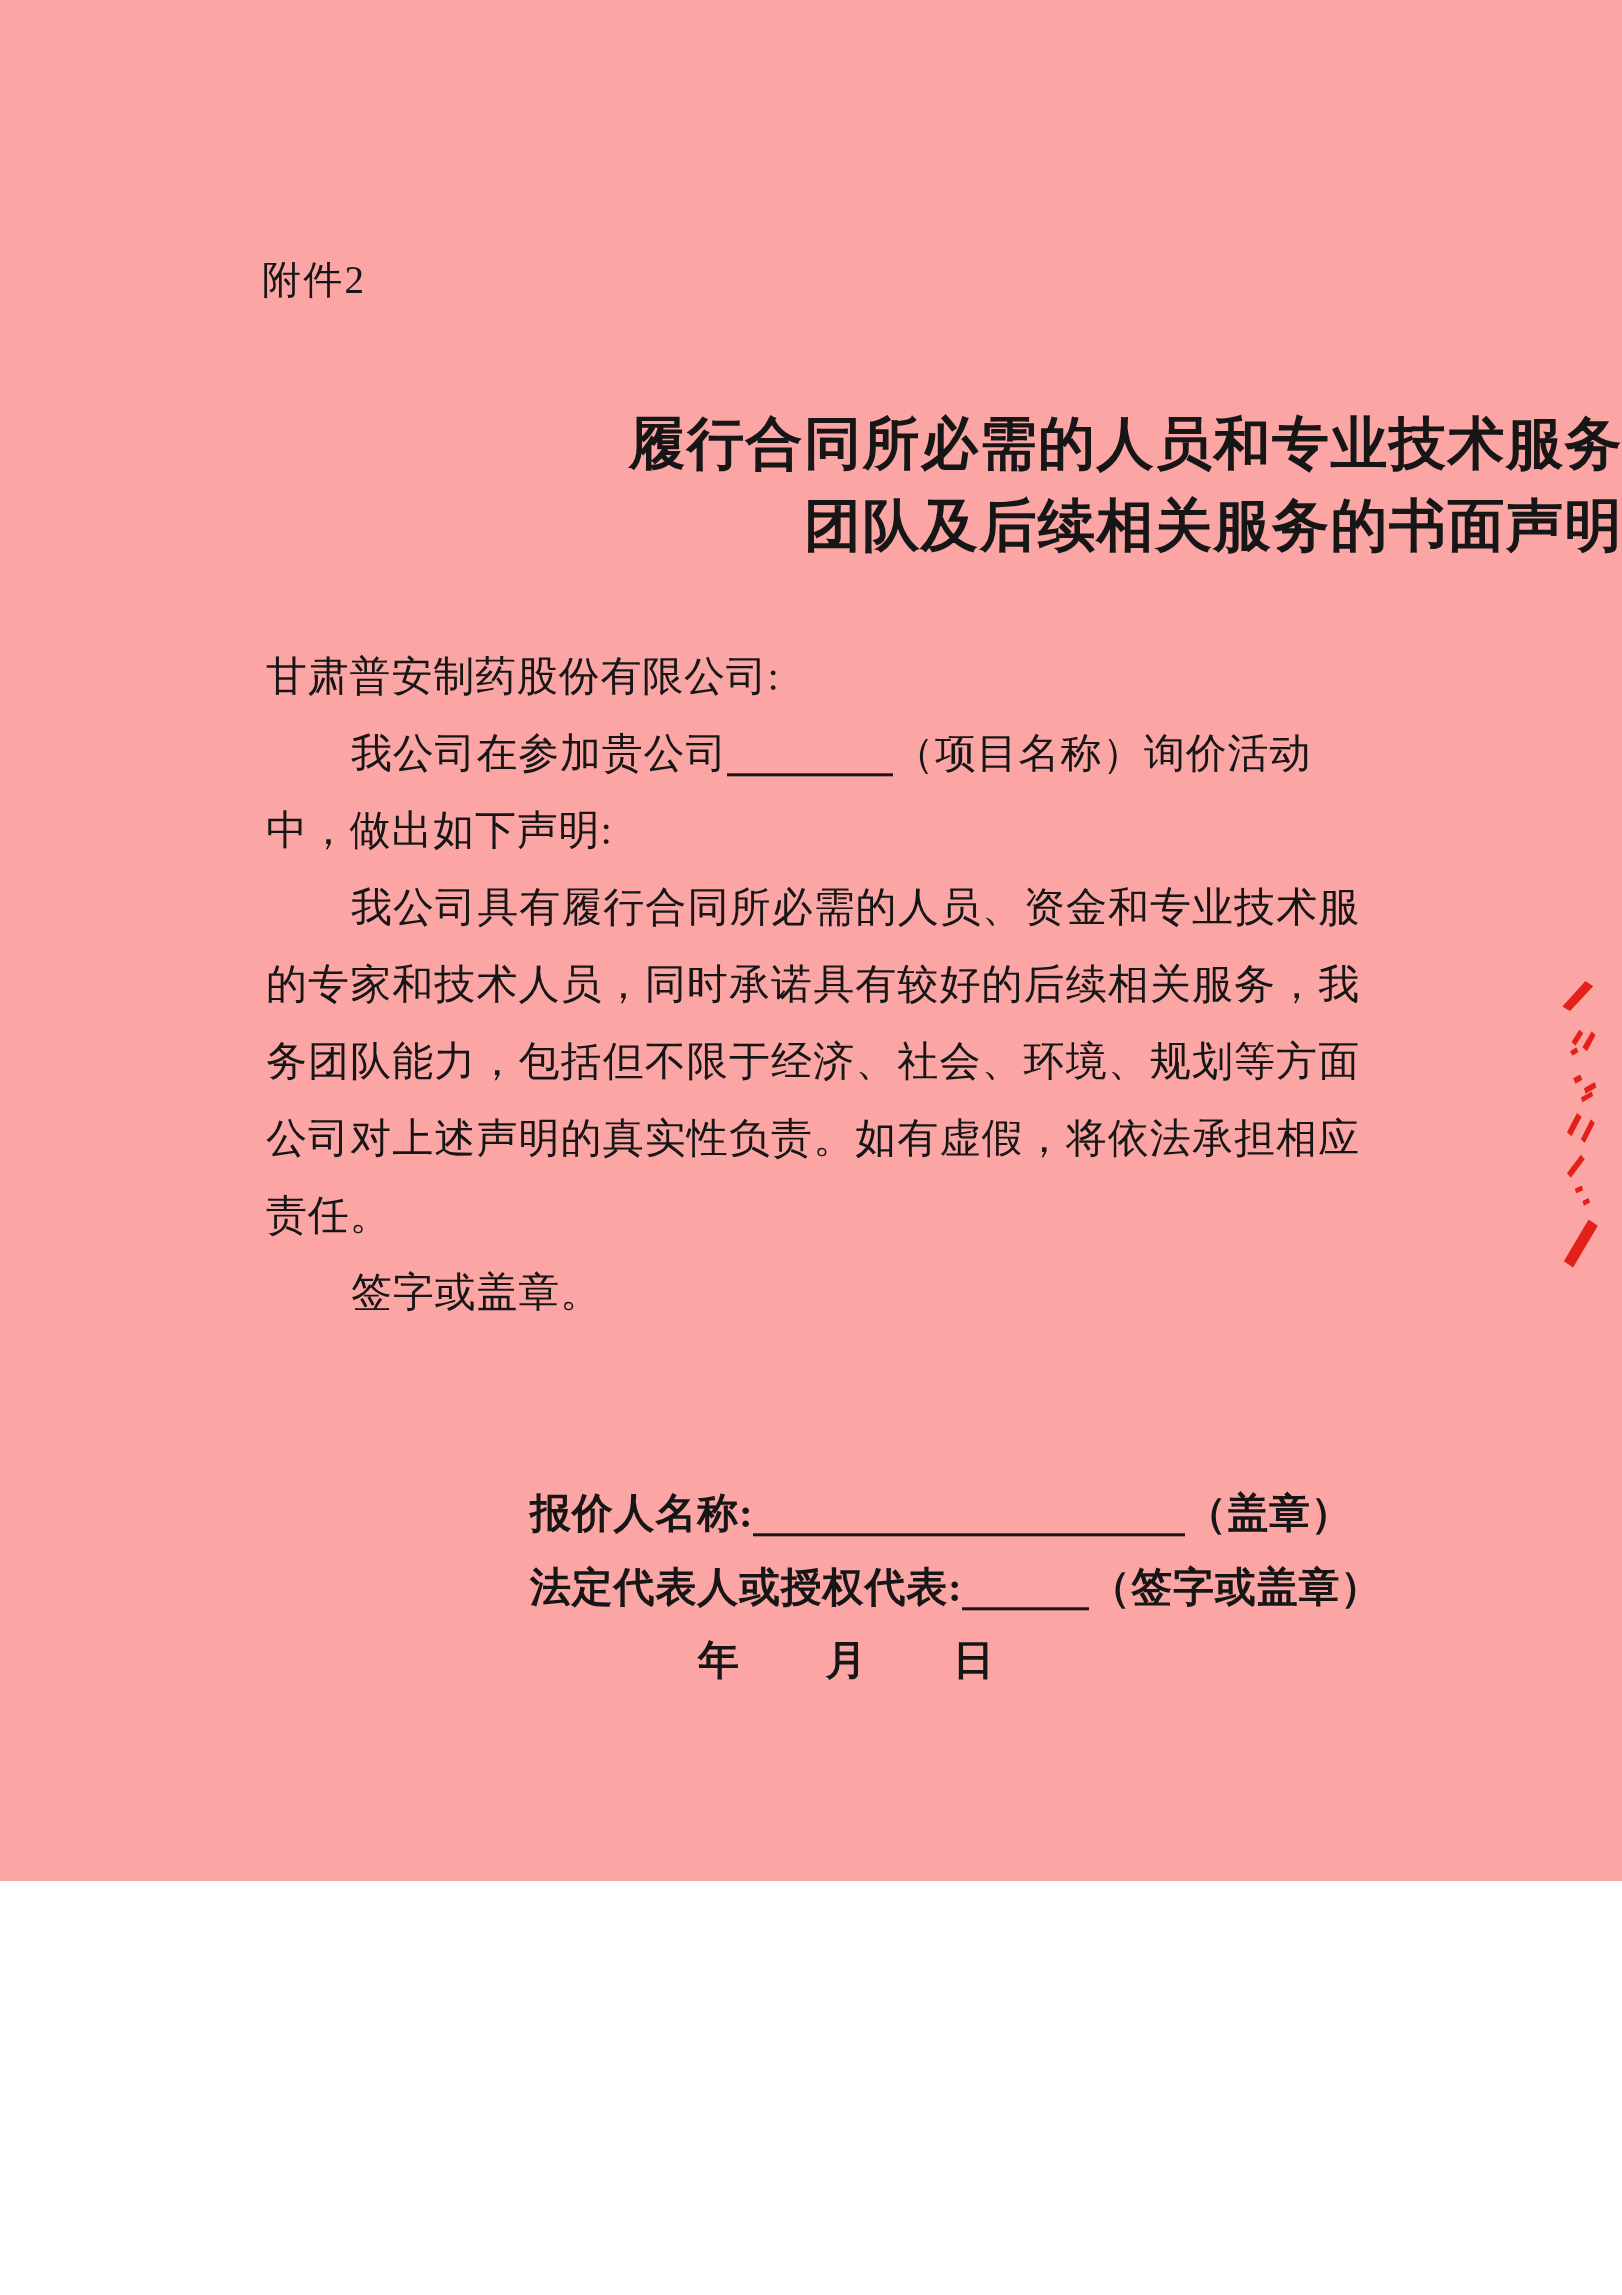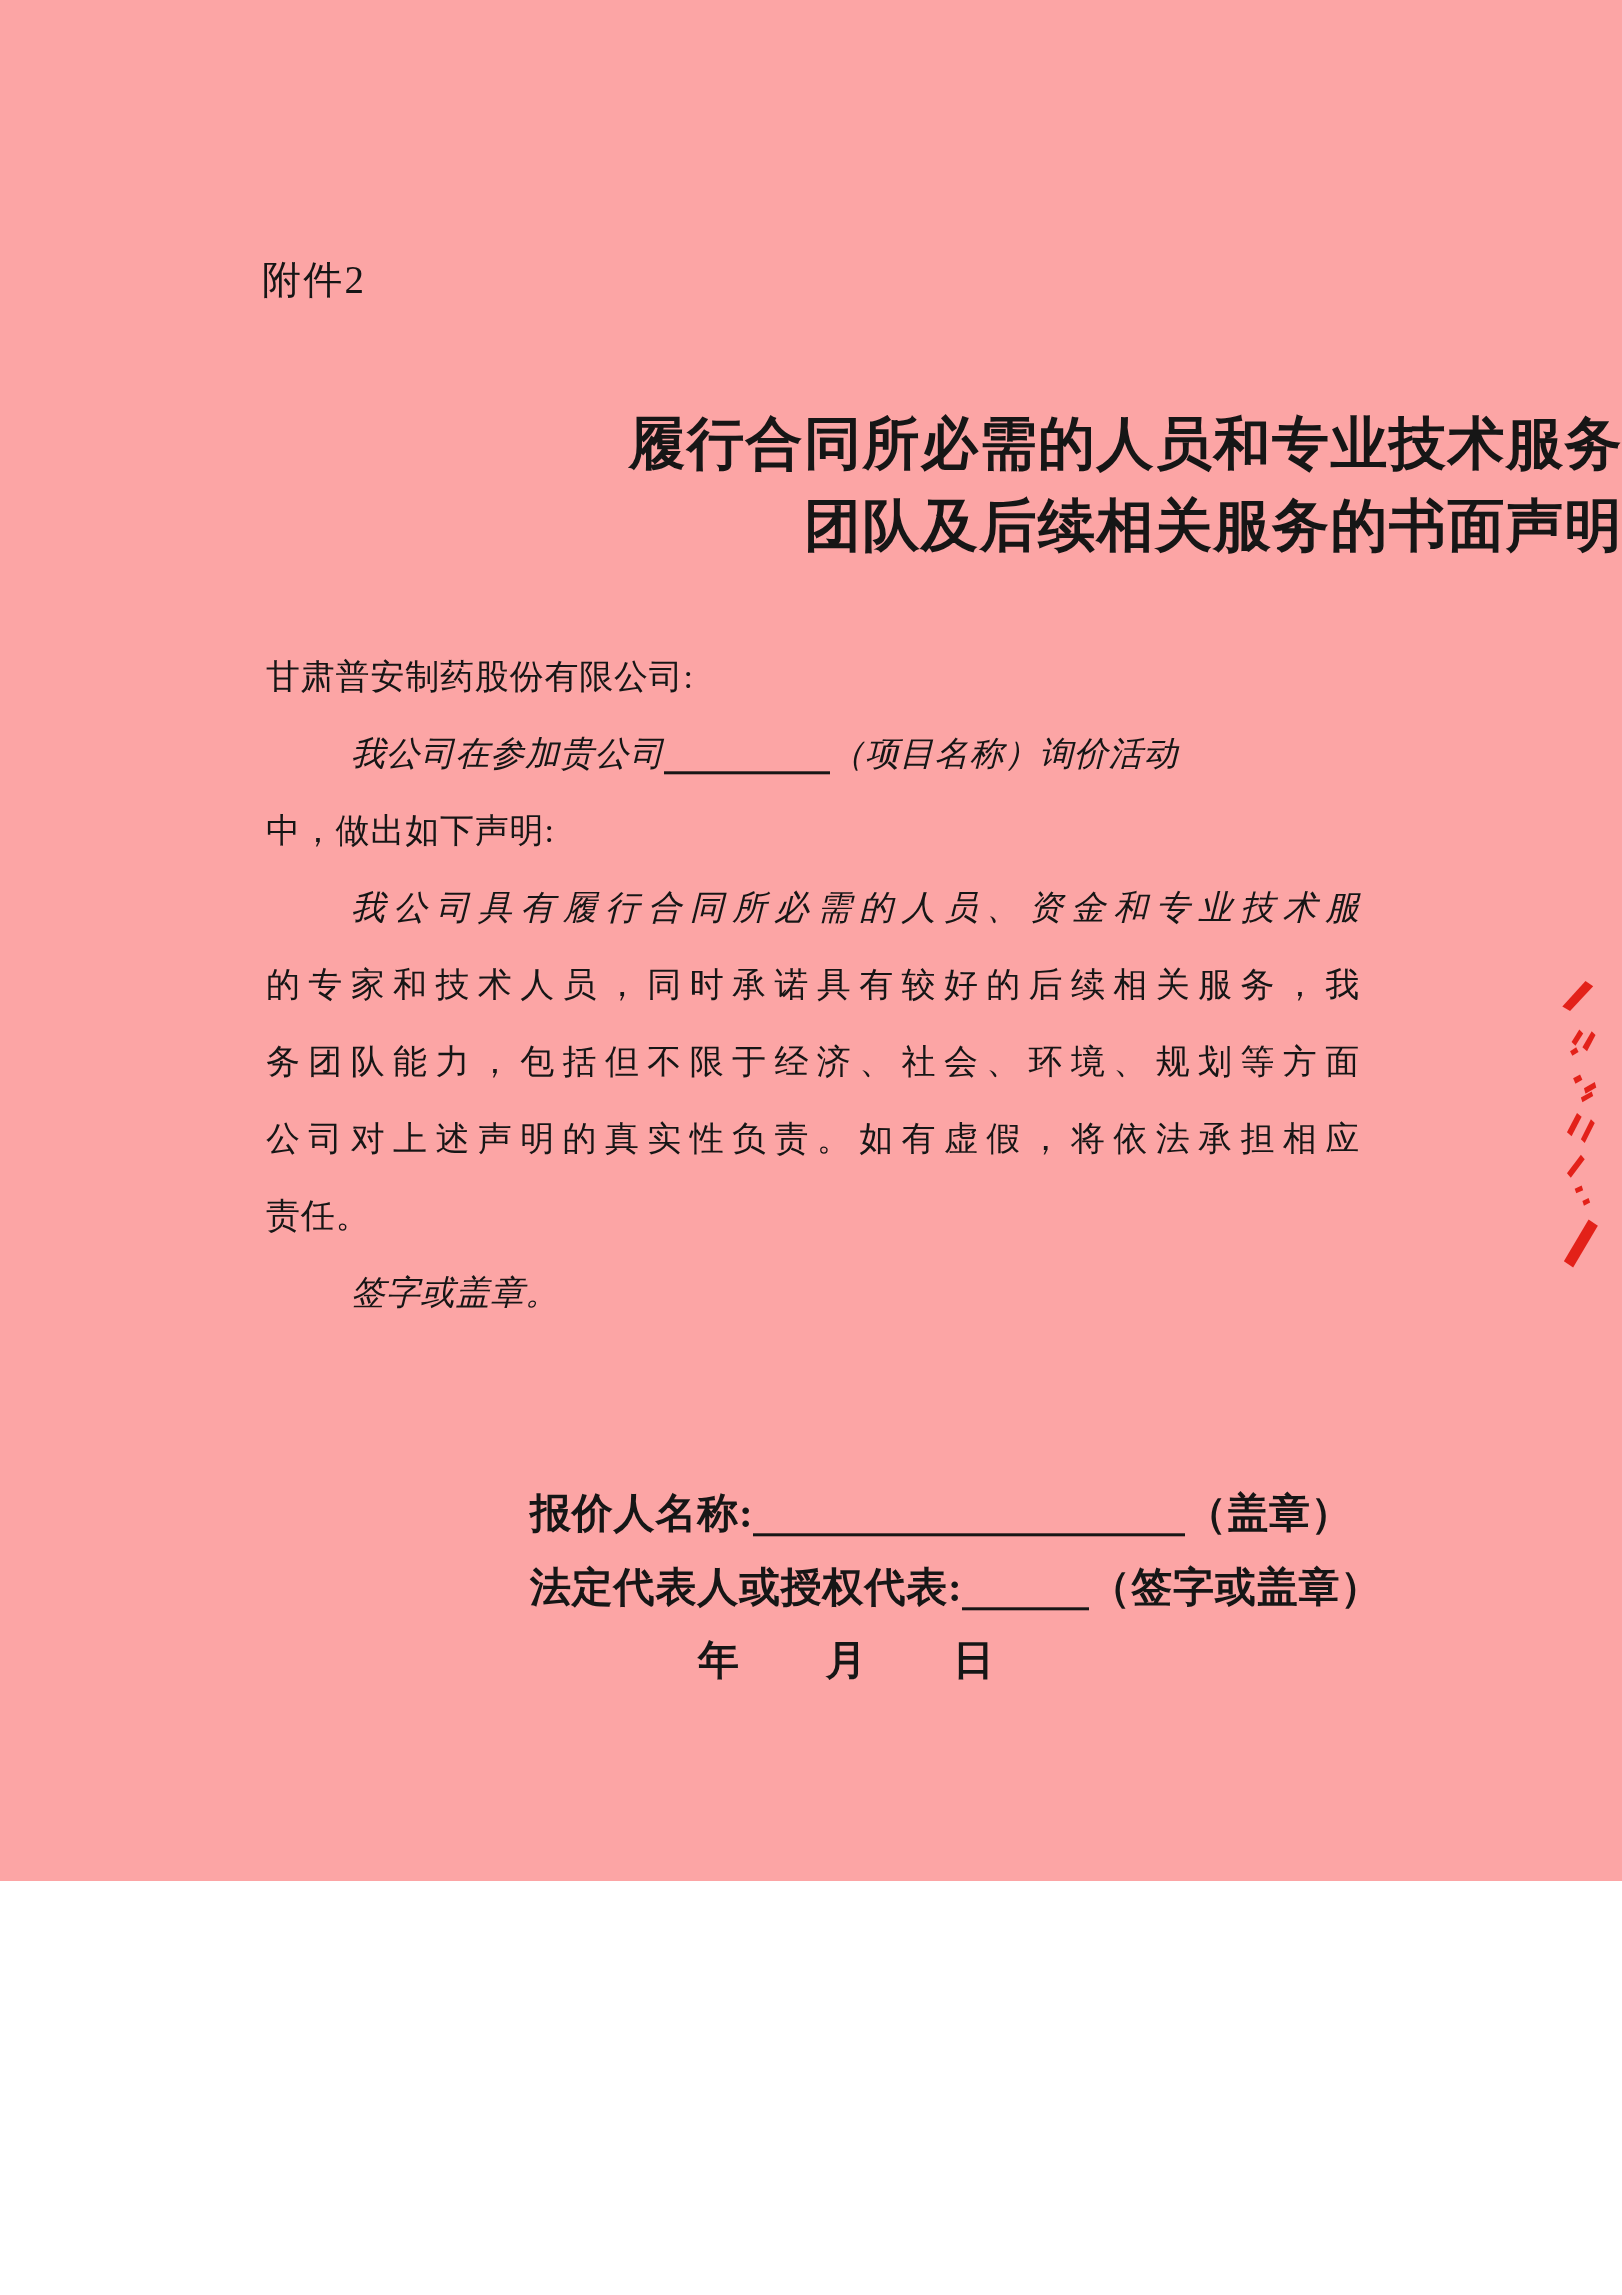--- a/index.html
+++ b/index.html
@@ -12,24 +12,24 @@
   .attachment {
     position:absolute; left:262px; top:241px;
     height:77px; line-height:77px; font-size:39px; letter-spacing:2.3px;
   }
   .title {
     position:absolute; left:0; right:0; top:403px; text-align:right;
     font-size:57px; font-weight:bold; line-height:82px; letter-spacing:1.5px;
   }
   .docbody { position:absolute; left:266px; top:638px; width:1094px; }
   .line {
-    height:77px; line-height:77px; font-size:34px;
+    height:77px; line-height:77px; font-size:41px;
     letter-spacing:0.8px; white-space:nowrap;
   }
-  .indent { padding-left:85px;font-style:italic; }
+  .indent { padding-left:85px; }
   .justify {
     white-space:normal; text-align:justify;
     text-align-last:justify; text-justify:inter-character;
   }
   .blank {
     display:inline-block; border-bottom:3.1px solid #161616;
     height:31px; transform:translateY(9.3px);
   }
   .blank-project { width:166px; }
   .blank-bidder  { width:432px; }

